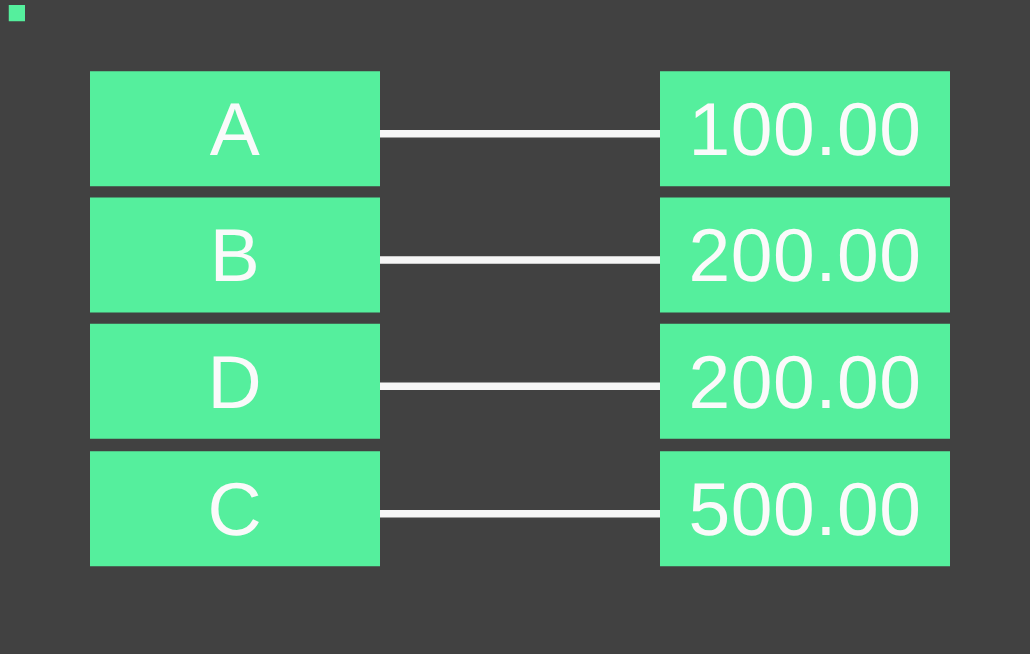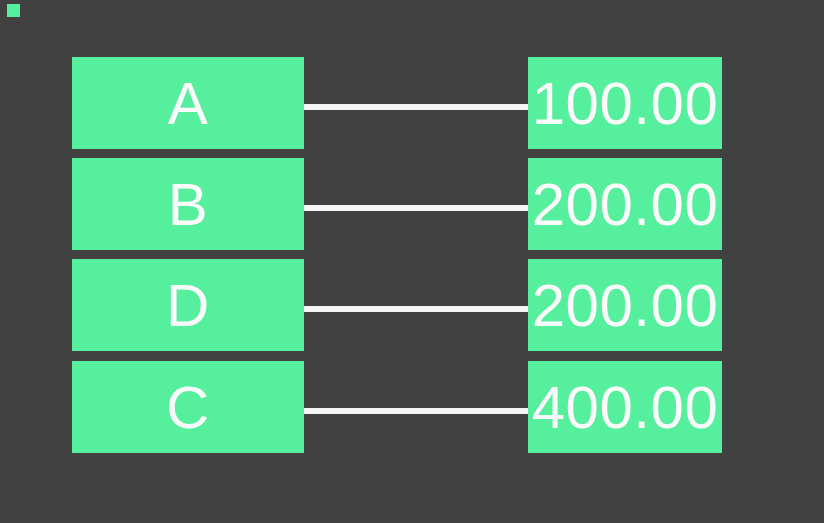--- a/index.html
+++ b/index.html
@@ -46,21 +46,21 @@
     position: absolute;
     top: 0;
     height: 92px;
     background: #55EF9D;
     display: flex;
     align-items: center;
     justify-content: center;
     z-index: 2;
   }
   .node.key { left: 72px;  width: 232px; }
-  .node.val { left: 528px; width: 194px; }
+  .node.val { left: 528px; width: 232px; }
   .node span {
     color: #FAFAFA;
     font-size: 60px;
     font-weight: 400;
     line-height: 1;
     letter-spacing: 0.5px;
     padding-top: 2px;
   }
 </style>
 </head>
@@ -99,17 +99,17 @@
       <span>200.00</span>
     </div>
   </div>
 
   <div class="row r4">
     <div class="edge"></div>
     <div class="node key">
       <span>C</span>
     </div>
     <div class="node val">
-      <span>400.00</span>
+      <span>500.00</span>
     </div>
   </div>
 
 </div>
 
 </body></html>

